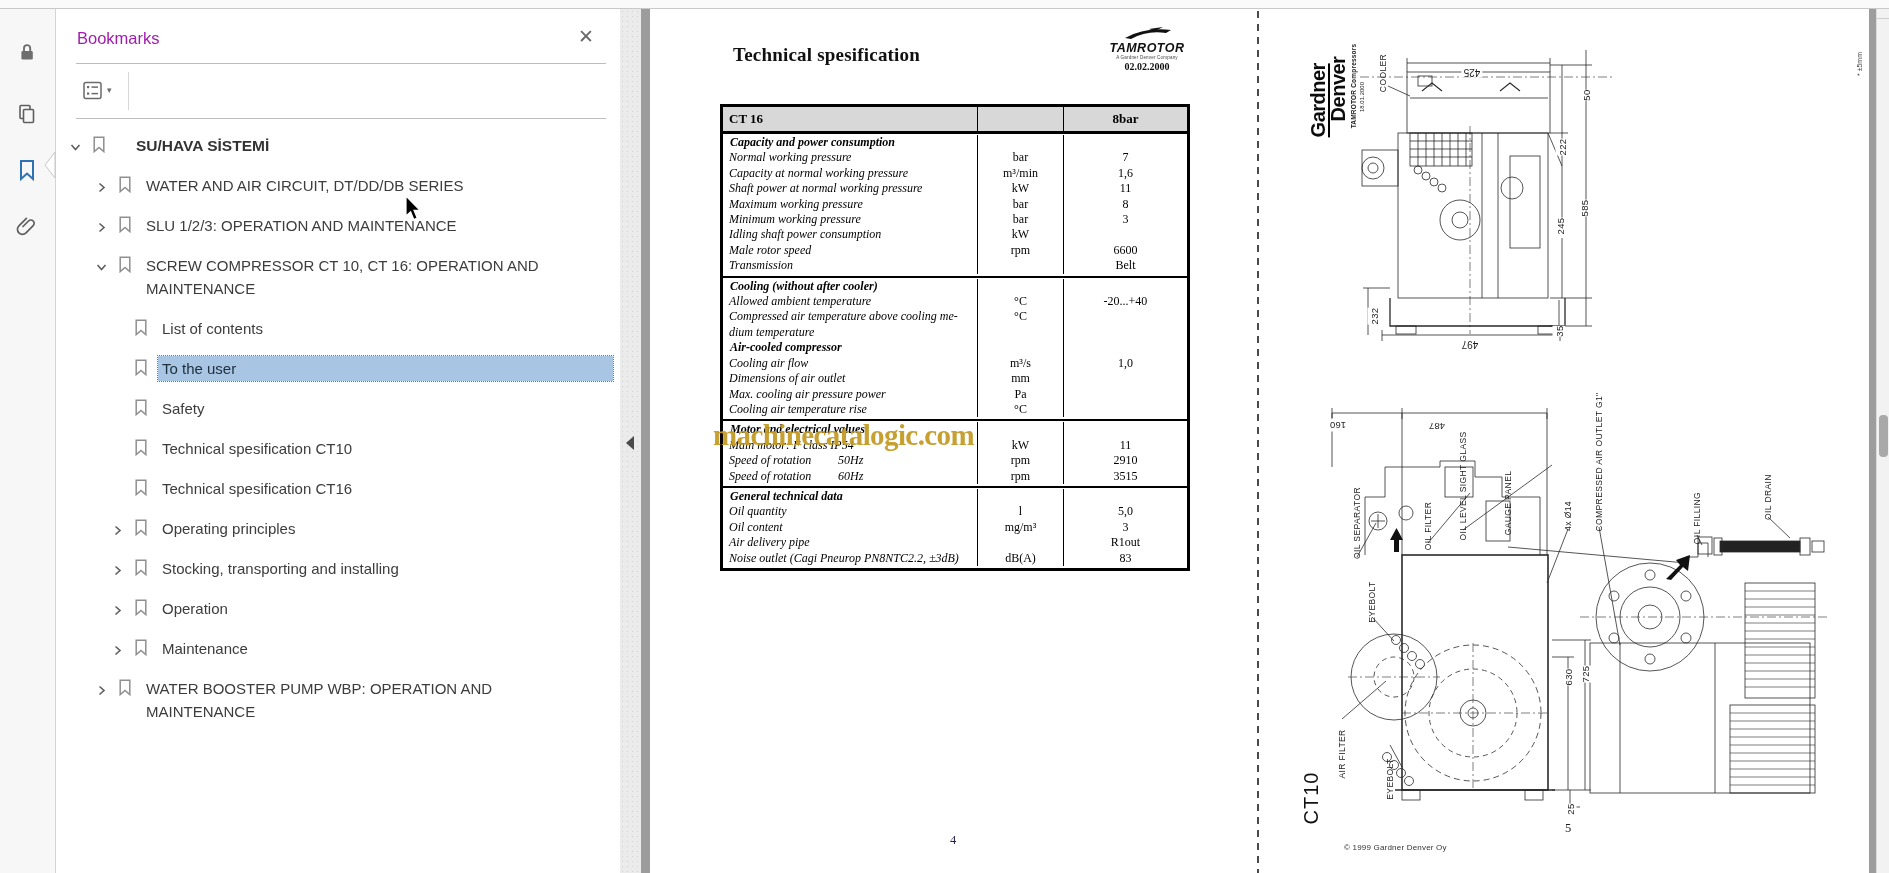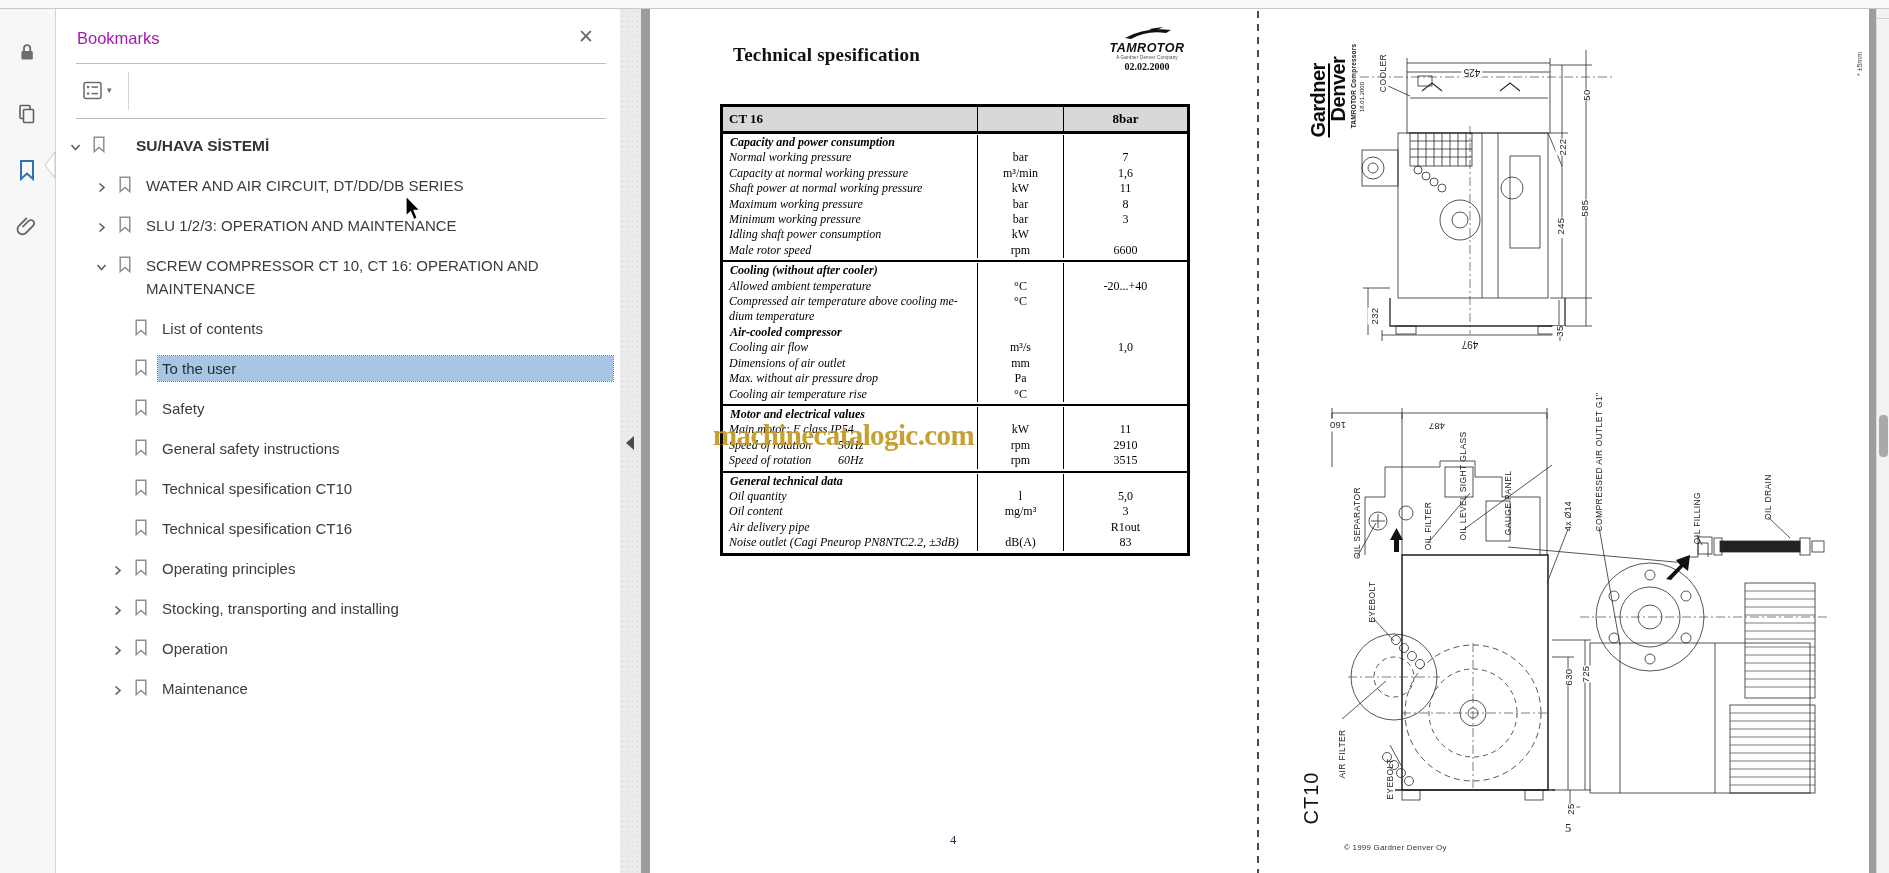--- a/index.html
+++ b/index.html
@@ -230,34 +230,27 @@
         <span class="bicon"><svg width="14" height="17" viewBox="0 0 14 17">
             <path d="M2.2 1.2 H11.8 V15.6 L7 11.4 L2.2 15.6 Z" fill="none" stroke="#8f8f8f" stroke-width="1.5"></path>
           </svg></span>
         <span class="tlabel">Safety</span>
       </div>
       <div class="trow lvl2">
         <span class="chev"></span>
         <span class="bicon"><svg width="14" height="17" viewBox="0 0 14 17">
             <path d="M2.2 1.2 H11.8 V15.6 L7 11.4 L2.2 15.6 Z" fill="none" stroke="#8f8f8f" stroke-width="1.5"></path>
           </svg></span>
-        <span class="tlabel">General safety instructions</span>
+        <span class="tlabel">Technical spesification CT10</span>
       </div>
       <div class="trow lvl2">
         <span class="chev"></span>
         <span class="bicon"><svg width="14" height="17" viewBox="0 0 14 17">
             <path d="M2.2 1.2 H11.8 V15.6 L7 11.4 L2.2 15.6 Z" fill="none" stroke="#8f8f8f" stroke-width="1.5"></path>
           </svg></span>
-        <span class="tlabel">Technical spesification CT10</span>
-      </div>
-      <div class="trow lvl2">
-        <span class="chev"></span>
-        <span class="bicon"><svg width="14" height="17" viewBox="0 0 14 17">
-            <path d="M2.2 1.2 H11.8 V15.6 L7 11.4 L2.2 15.6 Z" fill="none" stroke="#8f8f8f" stroke-width="1.5"></path>
-          </svg></span>
         <span class="tlabel">Technical spesification CT16</span>
       </div>
       <div class="trow lvl2">
         <span class="chev"><svg width="11" height="11" viewBox="0 0 11 11">
             <polyline points="3.5,1.5 8,5.5 3.5,9.5" fill="none" stroke="#5f5f5f" stroke-width="1.6"></polyline>
           </svg></span>
         <span class="bicon"><svg width="14" height="17" viewBox="0 0 14 17">
             <path d="M2.2 1.2 H11.8 V15.6 L7 11.4 L2.2 15.6 Z" fill="none" stroke="#8f8f8f" stroke-width="1.5"></path>
           </svg></span>
         <span class="tlabel">Operating principles</span>
@@ -281,20 +274,29 @@
         <span class="tlabel">Operation</span>
       </div>
       <div class="trow lvl2">
         <span class="chev"><svg width="11" height="11" viewBox="0 0 11 11">
             <polyline points="3.5,1.5 8,5.5 3.5,9.5" fill="none" stroke="#5f5f5f" stroke-width="1.6"></polyline>
           </svg></span>
         <span class="bicon"><svg width="14" height="17" viewBox="0 0 14 17">
             <path d="M2.2 1.2 H11.8 V15.6 L7 11.4 L2.2 15.6 Z" fill="none" stroke="#8f8f8f" stroke-width="1.5"></path>
           </svg></span>
         <span class="tlabel">Maintenance</span>
+      </div>
+      <div class="trow lvl1">
+        <span class="chev"><svg width="11" height="11" viewBox="0 0 11 11">
+            <polyline points="3.5,1.5 8,5.5 3.5,9.5" fill="none" stroke="#5f5f5f" stroke-width="1.6"></polyline>
+          </svg></span>
+        <span class="bicon"><svg width="14" height="17" viewBox="0 0 14 17">
+            <path d="M2.2 1.2 H11.8 V15.6 L7 11.4 L2.2 15.6 Z" fill="none" stroke="#8f8f8f" stroke-width="1.5"></path>
+          </svg></span>
+        <span class="tlabel">WATER BOOSTER PUMP WBP: OPERATION AND MAINTENANCE</span>
       </div>
     </div>
 </div>
 
 <div class="splitter-soft"></div>
 <div class="splitter-bar"></div>
 <div class="collapse-arrow">
   <svg width="14" height="20" viewBox="0 0 14 20">
       <polygon points="11,3 3,10 11,17" fill="#4a4a4a"></polygon>
     </svg>
@@ -358,20 +360,25 @@
             <div class="srow colsep">
               <div class="c1">Idling shaft power consumption</div>
               <div class="c2">kW</div>
               <div class="c3"></div>
             </div>
             <div class="srow colsep">
               <div class="c1">Male rotor speed</div>
               <div class="c2">rpm</div>
               <div class="c3">6600</div>
             </div>
+            <div class="srow colsep">
+              <div class="c1">Transmission</div>
+              <div class="c2"></div>
+              <div class="c3">Belt</div>
+            </div>
           </div>
           <div class="sgroup">
             <div class="srow colsep">
               <div class="c1 bold">Cooling (without after cooler)</div>
               <div class="c2"></div>
               <div class="c3"></div>
             </div>
             <div class="srow colsep">
               <div class="c1">Allowed ambient temperature</div>
               <div class="c2">°C</div>
@@ -391,21 +398,21 @@
               <div class="c1">Cooling air flow</div>
               <div class="c2">m³/s</div>
               <div class="c3">1,0</div>
             </div>
             <div class="srow colsep">
               <div class="c1">Dimensions of air outlet</div>
               <div class="c2">mm</div>
               <div class="c3"></div>
             </div>
             <div class="srow colsep">
-              <div class="c1">Max. without air pressure drop</div>
+              <div class="c1">Max. cooling air pressure power</div>
               <div class="c2">Pa</div>
               <div class="c3"></div>
             </div>
             <div class="srow colsep">
               <div class="c1">Cooling air temperature rise</div>
               <div class="c2">°C</div>
               <div class="c3"></div>
             </div>
           </div>
           <div class="sgroup">

